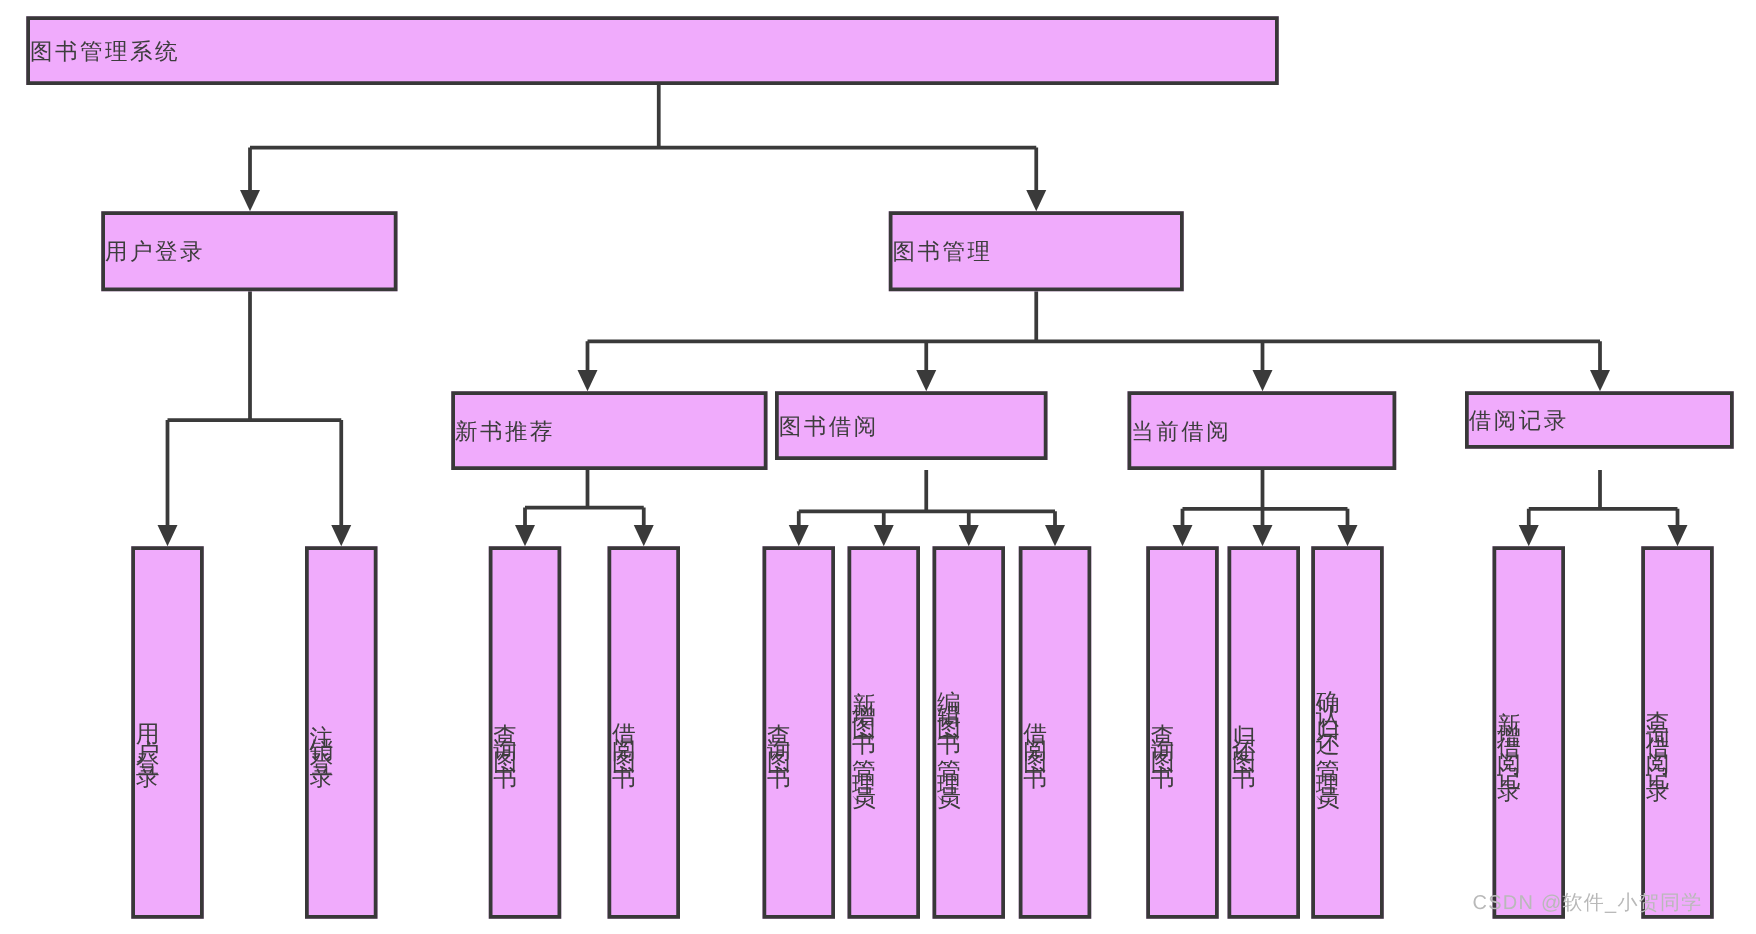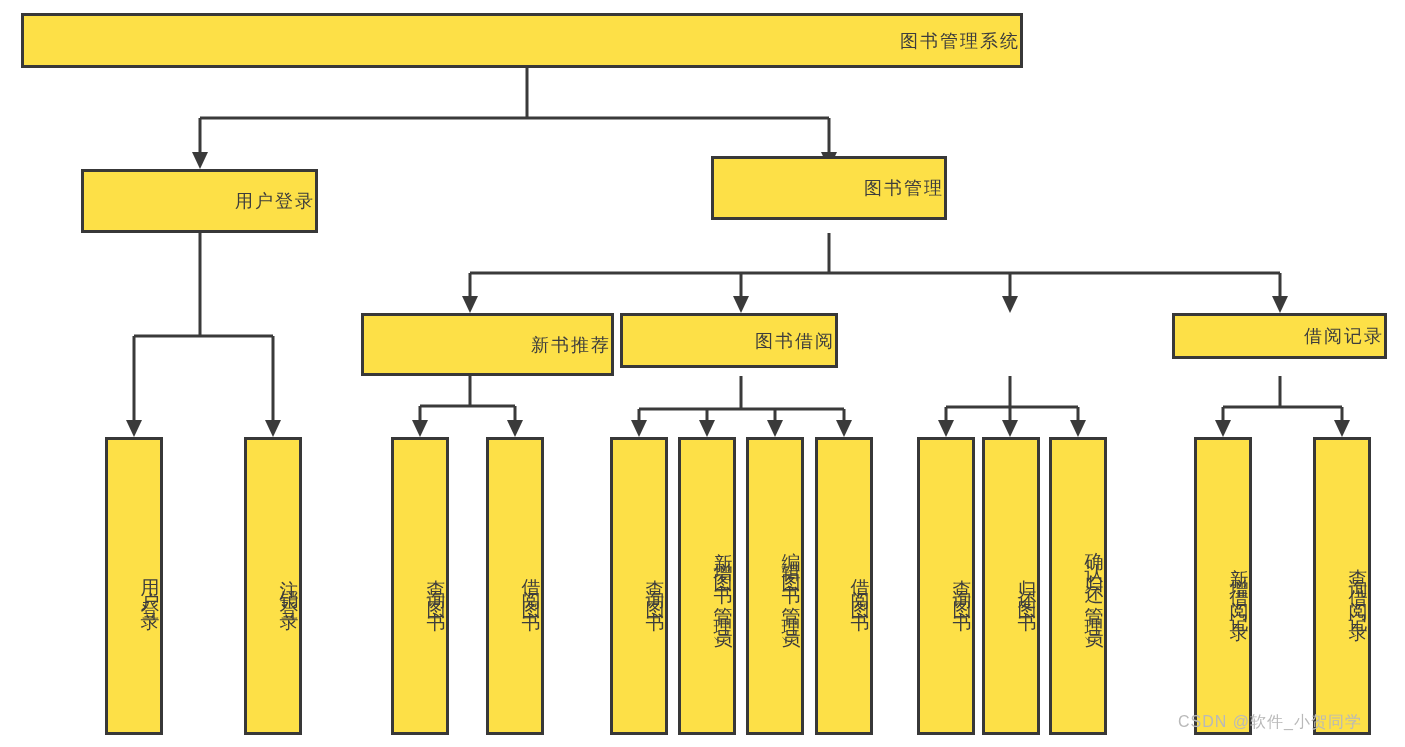--- a/index.html
+++ b/index.html
@@ -7,23 +7,23 @@
   .canvas {
     position:relative;
     width:1405px; height:747px;
     background:#ffffff;
     font-family:"Liberation Sans", sans-serif;
     overflow:hidden;
   }
   svg.wires { position:absolute; left:0; top:0; z-index:0; }
   .node {
     position:absolute;
-    background:#fde047;
+    background:#f0abfc;
     border:3px solid #383838;
-    display:flex; align-items:center; justify-content:flex-end;
+    display:flex; align-items:center; justify-content:flex-start;
     color:#3d3d3d;
     font-size:18px;
     letter-spacing:2px;
     z-index:1;
     text-align:center;
   }
   .leaf .vtext {
     writing-mode:vertical-rl;
     text-orientation:mixed;
     font-size:19px;
@@ -78,29 +78,32 @@
     </g>
   </svg>
 
   <div class="node" style="left:21px;top:13px;width:1002px;height:55px">
     <span>图书管理系统</span>
   </div>
 
   <div class="node" style="left:81px;top:169px;width:237px;height:64px">
     <span>用户登录</span>
   </div>
-  <div class="node" style="left:711px;top:156px;width:236px;height:64px">
+  <div class="node" style="left:711px;top:169px;width:236px;height:64px">
     <span>图书管理</span>
   </div>
 
   <div class="node" style="left:361px;top:313px;width:253px;height:63px">
     <span>新书推荐</span>
   </div>
   <div class="node" style="left:620px;top:313px;width:218px;height:55px">
     <span>图书借阅</span>
+  </div>
+  <div class="node" style="left:902px;top:313px;width:215px;height:63px">
+    <span>当前借阅</span>
   </div>
   <div class="node" style="left:1172px;top:313px;width:215px;height:46px">
     <span>借阅记录</span>
   </div>
 
   <div class="node leaf" style="left:105px;top:437px;width:58px;height:298px">
     <span class="vtext">用户登录</span>
   </div>
   <div class="node leaf" style="left:244px;top:437px;width:58px;height:298px">
     <span class="vtext">注销登录</span>

